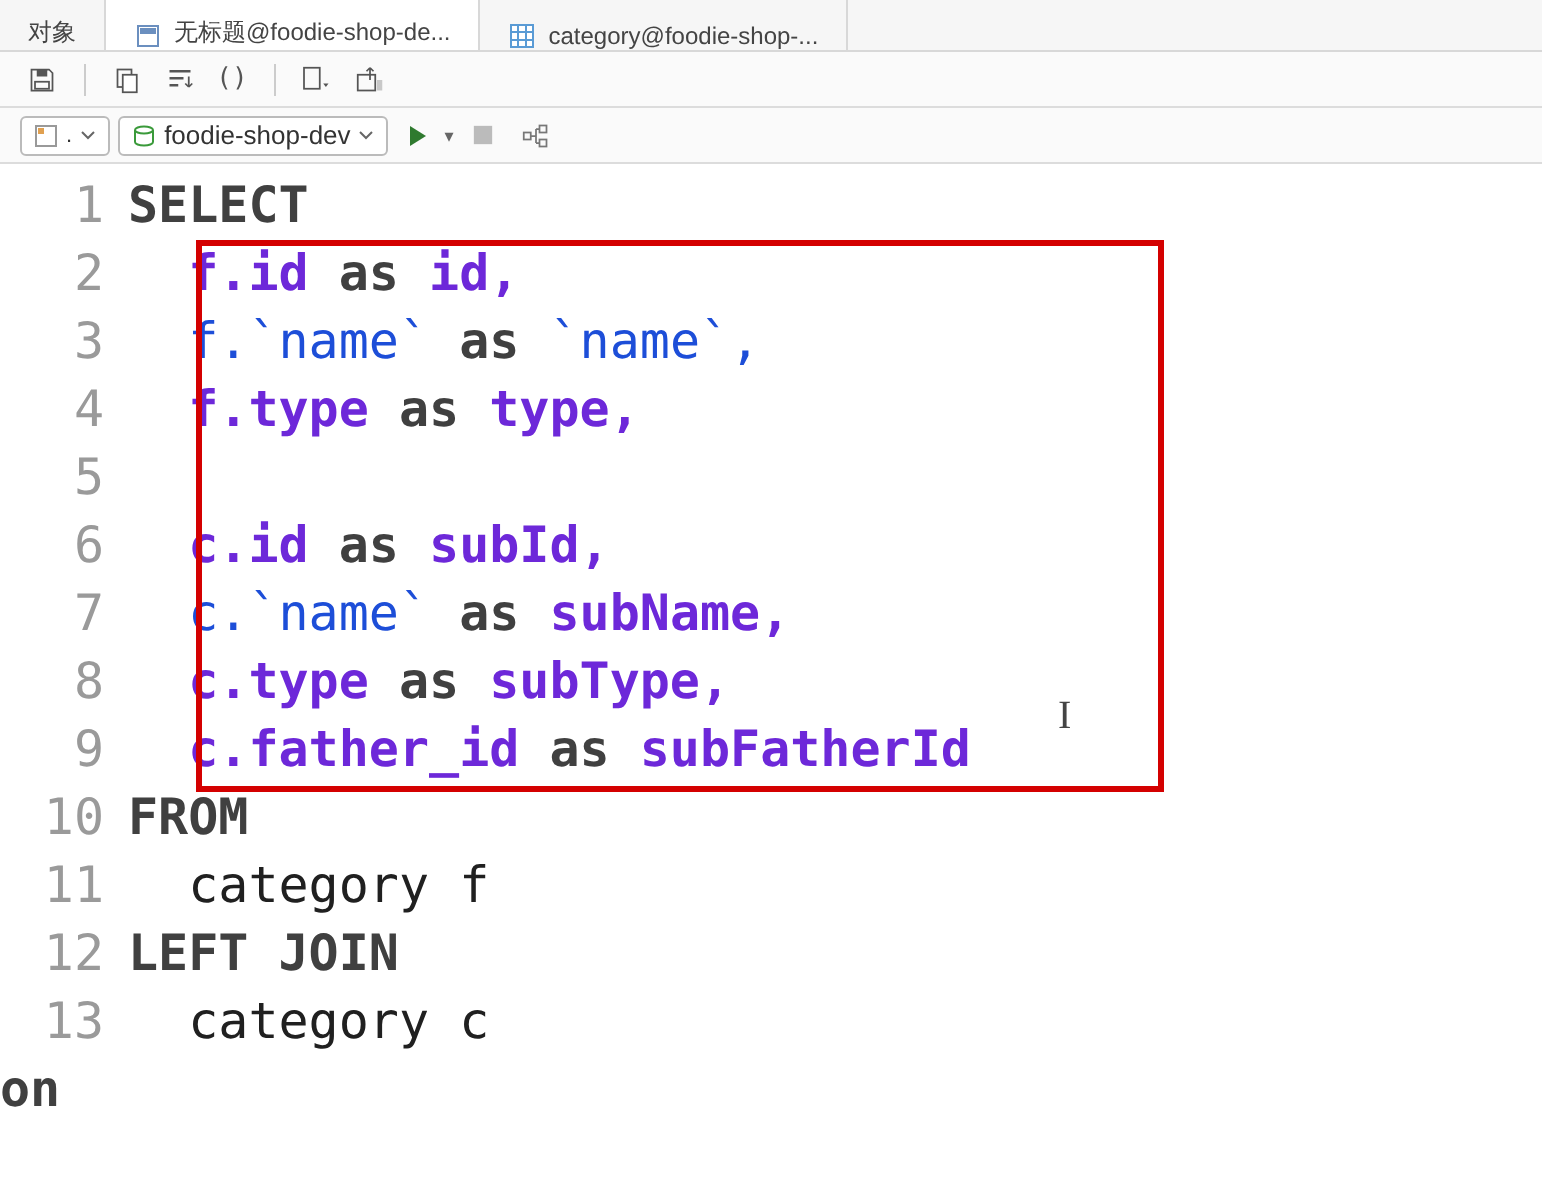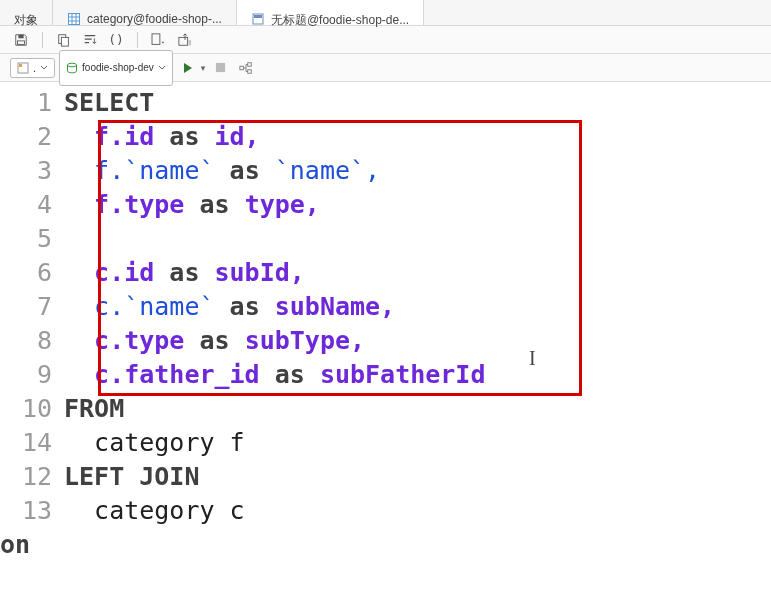--- a/index.html
+++ b/index.html
@@ -16,23 +16,23 @@
   
   .tab-bar {
     display: flex;
     align-items: center;
     height: 26px;
     background: #f6f6f6;
     border-bottom: 1px solid #d8d8d8;
   }
   .tab {
     display: flex;
-    align-items: flex-start;
+    align-items: flex-end;
     gap: 6px;
-    padding: 12px 14px;
+    padding: 0 14px;
     height: 100%;
     border-right: 1px solid #d8d8d8;
     font-size: 12px;
     color: #444;
     cursor: pointer;
   }
   .tab.active {
     background: #ffffff;
   }
   .tab-icon { width: 14px; height: 14px; display:inline-flex; align-items:center; justify-content:center; }
@@ -63,25 +63,25 @@
     background: #ccc;
     margin: 0 6px;
   }
   .db-dropdown {
     display: inline-flex;
     align-items: center;
     gap: 4px;
     padding: 2px 6px;
     border: 1px solid #bbb;
     border-radius: 3px;
-    font-size: 10px;
+    font-size: 13px;
     background: #fff;
     cursor: pointer;
     color: #333;
-    height: 36px;
+    height: 20px;
   }
   .small-sel {
     display:inline-flex;
     align-items:center;
     gap:4px;
     padding: 2px 6px;
     border: 1px solid #bbb;
     border-radius:3px;
     background:#fff;
     font-size:11px;
@@ -132,41 +132,41 @@
     pointer-events: none;
   }
 </style>
 </head>
 <body>
 
 <div class="tab-bar">
   <div class="tab">
     <span>对象</span>
   </div>
+  <div class="tab active">
+    <span class="tab-icon">
+      <svg width="12" height="12" viewBox="0 0 12 12">
+          <rect x="1" y="1" width="10" height="10" fill="#fff" stroke="#6b8fbf"></rect>
+          <rect x="2" y="2" width="8" height="3" fill="#6b8fbf"></rect>
+        </svg>
+    </span>
+    <span>无标题@foodie-shop-de...</span>
+  </div>
   <div class="tab">
     <span class="tab-icon">
       <svg width="12" height="12" viewBox="0 0 12 12">
           <rect x="0.5" y="0.5" width="11" height="11" fill="#fff" stroke="#5a9bd5"></rect>
           <line x1="0.5" y1="4" x2="11.5" y2="4" stroke="#5a9bd5"></line>
           <line x1="0.5" y1="8" x2="11.5" y2="8" stroke="#5a9bd5"></line>
           <line x1="4" y1="0.5" x2="4" y2="11.5" stroke="#5a9bd5"></line>
           <line x1="8" y1="0.5" x2="8" y2="11.5" stroke="#5a9bd5"></line>
         </svg>
     </span>
     <span>category@foodie-shop-...</span>
   </div>
-  <div class="tab active">
-    <span class="tab-icon">
-      <svg width="12" height="12" viewBox="0 0 12 12">
-          <rect x="1" y="1" width="10" height="10" fill="#fff" stroke="#6b8fbf"></rect>
-          <rect x="2" y="2" width="8" height="3" fill="#6b8fbf"></rect>
-        </svg>
-    </span>
-    <span>无标题@foodie-shop-de...</span>
-  </div>
 </div>
 
 <div class="toolbar">
   <span class="tb-btn">
     <svg width="14" height="14" viewBox="0 0 16 16">
         <path d="M2 2h10l2 2v10H2z" fill="none" stroke="#555"></path>
         <rect x="5" y="2" width="6" height="4" fill="#555"></rect>
         <rect x="4" y="9" width="8" height="4" fill="none" stroke="#555"></rect>
       </svg>
   </span>
@@ -283,21 +283,21 @@
   </div>
   <div class="code-line">
     <span class="gutter">9</span>
     <span class="code"><span class="id">  c.father_id </span><span class="kw">as</span><span class="id"> subFatherId</span></span>
   </div>
   <div class="code-line">
     <span class="gutter">10</span>
     <span class="code"><span class="kw">FROM</span></span>
   </div>
   <div class="code-line">
-    <span class="gutter">14</span>
+    <span class="gutter">11</span>
     <span class="code"><span class="plain">  category f</span></span>
   </div>
   <div class="code-line">
     <span class="gutter">12</span>
     <span class="code"><span class="kw">LEFT JOIN</span></span>
   </div>
   <div class="code-line">
     <span class="gutter">13</span>
     <span class="code"><span class="plain">  category c</span></span>
   </div>

